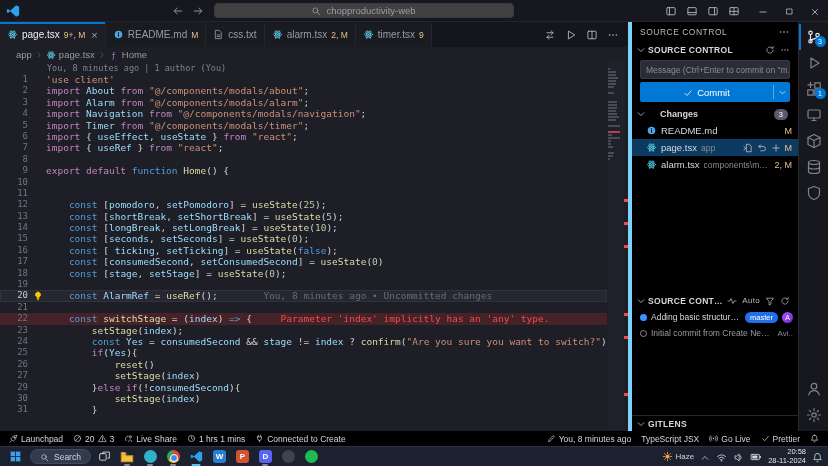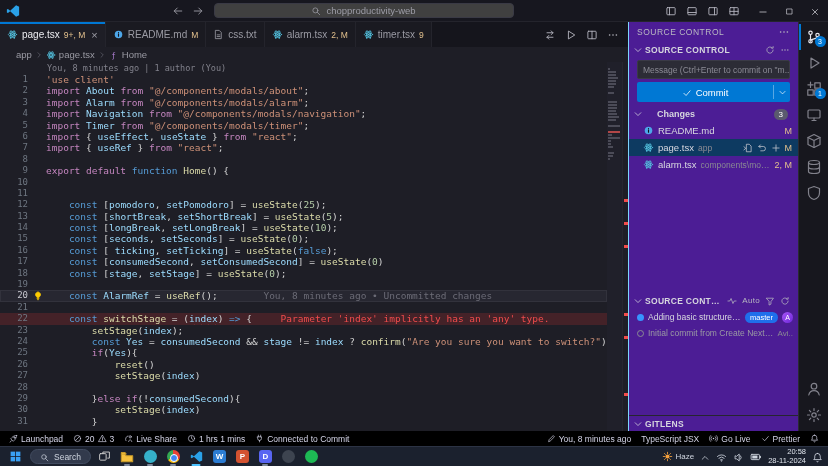--- a/index.html
+++ b/index.html
@@ -48,21 +48,21 @@
   .tok-g{color:#6b6b76}.tok-e{color:#f14c4c}
   .tok-sq{text-decoration:underline wavy #f14c4c;text-underline-offset:2px}
 
   .minimap{width:15px;flex:0 0 15px;position:relative;background:#20202a}
   .mm-bar{position:absolute;left:1px;height:1.6px;background:#50505c;opacity:.9}
   .mm-bar.mm-err{background:#c24a4a}
   .overview{width:6px;flex:0 0 6px;position:relative;background:#1e1e26;border-left:1px solid #26262f}
   .ov-mark{position:absolute;left:1px;width:4px;height:3px;background:#f14c4c}
 
   
-  .scm{width:170px;flex:0 0 170px;background:#4c1d95;border-left:1px solid #7dd3fc;display:flex;flex-direction:column;font-size:10px;min-height:0}
+  .scm{width:170px;flex:0 0 170px;background:#000000;border-left:4px solid #7dd3fc;display:flex;flex-direction:column;font-size:10px;min-height:0}
   .scm-title{height:20px;flex:0 0 20px;display:flex;align-items:center;padding:0 8px;color:#b9b9c2;font-size:8.5px;letter-spacing:.5px}
   .scm-title .more-btn{margin-left:auto;color:#b9b9c2}
   .sec-head{height:16px;flex:0 0 16px;display:flex;align-items:center;gap:2px;padding:0 4px;color:#d6d6de;font-size:8.5px;font-weight:bold;letter-spacing:.3px}
   .sec-head .sec-icons{margin-left:auto;display:flex;gap:5px;color:#b6b6c0;padding-right:4px}
   .scm-input{margin:2px 8px 3px;height:19px;background:#2c2c36;border:1px solid #3a3a46;border-radius:2px;color:#8b8b95;font-size:8.5px;padding:0 5px;display:flex;align-items:center;overflow:hidden;white-space:nowrap}
   .commit-btn{margin:0 8px 4px;height:20px;flex:0 0 20px;background:#0078d4;border-radius:2px;color:#fff;display:flex;align-items:stretch;font-size:9.5px}
   .commit-main{flex:1;display:flex;align-items:center;justify-content:center;gap:4px}
   .commit-divider{width:1px;background:rgba(255,255,255,.35);margin:3px 0}
   .commit-drop{width:16px;display:flex;align-items:center;justify-content:center}
   .changes-head{height:16px;flex:0 0 16px;display:flex;align-items:center;gap:14px;padding:0 4px;color:#d6d6de;font-size:9px;font-weight:bold}
@@ -308,21 +308,20 @@
                     <path d="M8 1.8a4 4 0 0 1 2.4 7.2c-.5.4-.9 1-.9 1.5H6.5c0-.5-.4-1.1-.9-1.5A4 4 0 0 1 8 1.8z" fill="#ffcc00" stroke="#ffcc00"></path>
                     <path d="M6.5 12h3M7 13.8h2" stroke="#ffcc00"></path>
                   </svg></span><span class="ltext"><span class="tok-p">    </span><span class="tok-d">const </span><span class="tok-v">AlarmRef</span><span class="tok-p"> = </span><span class="tok-f">useRef</span><span class="tok-p">();</span><span class="tok-g">        You, 8 minutes ago • Uncommitted changes</span></span></div>
               <div class="code-line"><span class="gutter">21</span><span class="glyph"></span><span class="ltext"></span></div>
               <div class="code-line error-line"><span class="gutter">22</span><span class="glyph"></span><span class="ltext"><span class="tok-p">    </span><span class="tok-d">const </span><span class="tok-f">switchStage</span><span class="tok-p"> = (</span><span class="tok-v tok-sq">index</span><span class="tok-p">) </span><span class="tok-d">=&gt;</span><span class="tok-p"> {</span><span class="tok-e">     Parameter 'index' implicitly has an 'any' type.</span></span></div>
               <div class="code-line"><span class="gutter">23</span><span class="glyph"></span><span class="ltext"><span class="tok-p">        </span><span class="tok-f">setStage</span><span class="tok-p">(</span><span class="tok-v">index</span><span class="tok-p">);</span></span></div>
               <div class="code-line"><span class="gutter">24</span><span class="glyph"></span><span class="ltext"><span class="tok-p">        </span><span class="tok-d">const </span><span class="tok-v">Yes</span><span class="tok-p"> = </span><span class="tok-v">consumedSecond</span><span class="tok-p"> &amp;&amp; </span><span class="tok-v">stage</span><span class="tok-p"> != </span><span class="tok-v">index</span><span class="tok-p"> ? </span><span class="tok-f">confirm</span><span class="tok-p">(</span><span class="tok-s">"Are you sure you want to switch?"</span><span class="tok-p">):</span></span></div>
               <div class="code-line"><span class="gutter">25</span><span class="glyph"></span><span class="ltext"><span class="tok-p">        </span><span class="tok-k">if</span><span class="tok-p">(</span><span class="tok-v">Yes</span><span class="tok-p">){</span></span></div>
               <div class="code-line"><span class="gutter">26</span><span class="glyph"></span><span class="ltext"><span class="tok-p">            </span><span class="tok-f">reset</span><span class="tok-p">()</span></span></div>
               <div class="code-line"><span class="gutter">27</span><span class="glyph"></span><span class="ltext"><span class="tok-p">            </span><span class="tok-f">setStage</span><span class="tok-p">(</span><span class="tok-v">index</span><span class="tok-p">)</span></span></div>
-              <div class="code-line"><span class="gutter">28</span><span class="glyph"></span><span class="ltext"></span></div>
               <div class="code-line"><span class="gutter">29</span><span class="glyph"></span><span class="ltext"><span class="tok-p">        }</span><span class="tok-k">else if</span><span class="tok-p">(!</span><span class="tok-v">consumedSecond</span><span class="tok-p">){</span></span></div>
               <div class="code-line"><span class="gutter">30</span><span class="glyph"></span><span class="ltext"><span class="tok-p">            </span><span class="tok-f">setStage</span><span class="tok-p">(</span><span class="tok-v">index</span><span class="tok-p">)</span></span></div>
               <div class="code-line"><span class="gutter">31</span><span class="glyph"></span><span class="ltext"><span class="tok-p">        }</span></span></div>
             </div>
         </div>
         <div class="minimap" id="minimap">
             <div class="mm-bar" style="top: 6px; width: 2.16px;"></div>
             <div class="mm-bar" style="top: 9px; width: 8.28px;"></div>
             <div class="mm-bar" style="top: 12px; width: 8.28px;"></div>
             <div class="mm-bar" style="top: 15px; width: 10.08px;"></div>
@@ -606,21 +605,21 @@
           <svg class="icn" width="9" height="9" viewBox="0 0 16 16" fill="none" stroke="currentColor" stroke-width="1.2" stroke-linecap="round" stroke-linejoin="round" style="">
             <circle cx="8" cy="8" r="5.5"></circle>
             <path d="M8 4.8V8l2.3 1.6"></path>
           </svg>
           <span>1 hrs 1 mins</span>
         </div>
         <div class="sb-item">
           <svg class="icn" width="9" height="9" viewBox="0 0 16 16" fill="none" stroke="currentColor" stroke-width="1.2" stroke-linecap="round" stroke-linejoin="round" style="">
             <path d="M6 2v3M10 2v3M4.5 5h7v3a3.5 3.5 0 0 1-7 0zM8 11.5V14"></path>
           </svg>
-          <span>Connected to Commit</span>
+          <span>Connected to Create</span>
         </div>
       </div>
     <div class="sb-right" id="sb-right">
         <div class="sb-item">
           <svg class="icn" width="9" height="9" viewBox="0 0 16 16" fill="none" stroke="currentColor" stroke-width="1.2" stroke-linecap="round" stroke-linejoin="round" style="">
             <path d="M3 13l.8-3L11 2.8l2.2 2.2L6 12.2z"></path>
           </svg>
           <span>You, 8 minutes ago</span>
         </div>
         <div class="sb-item">

